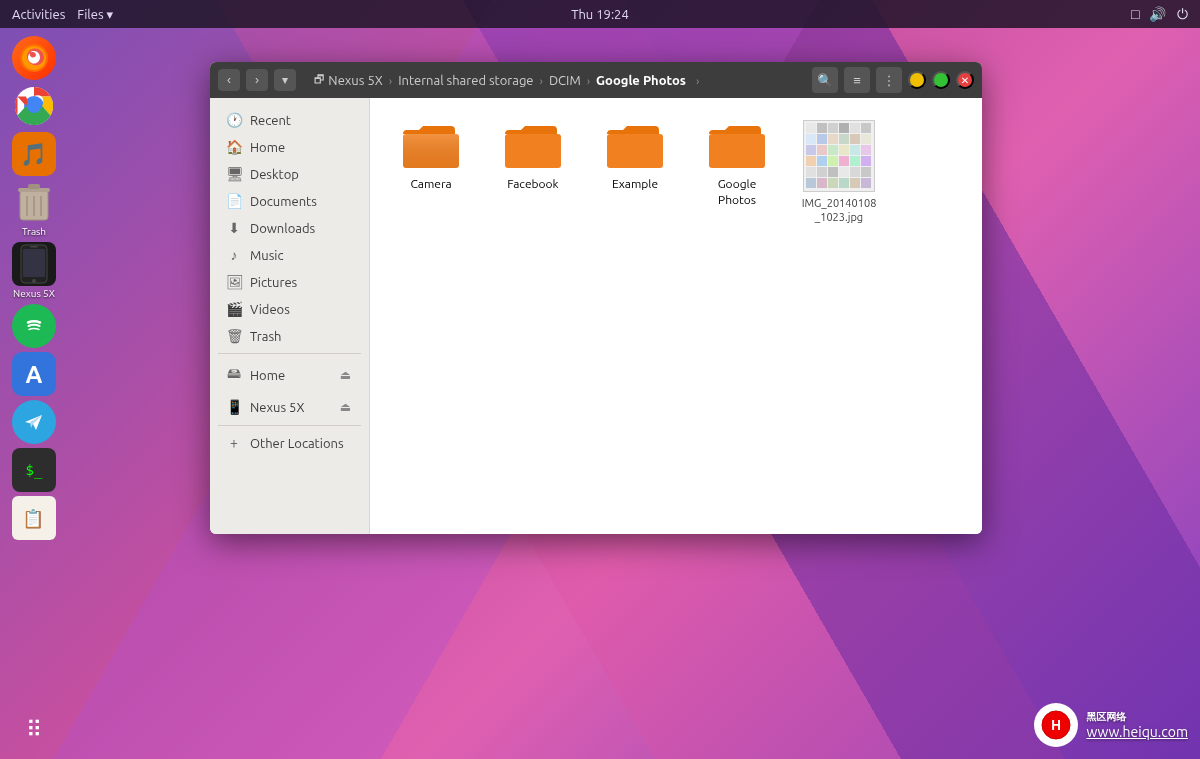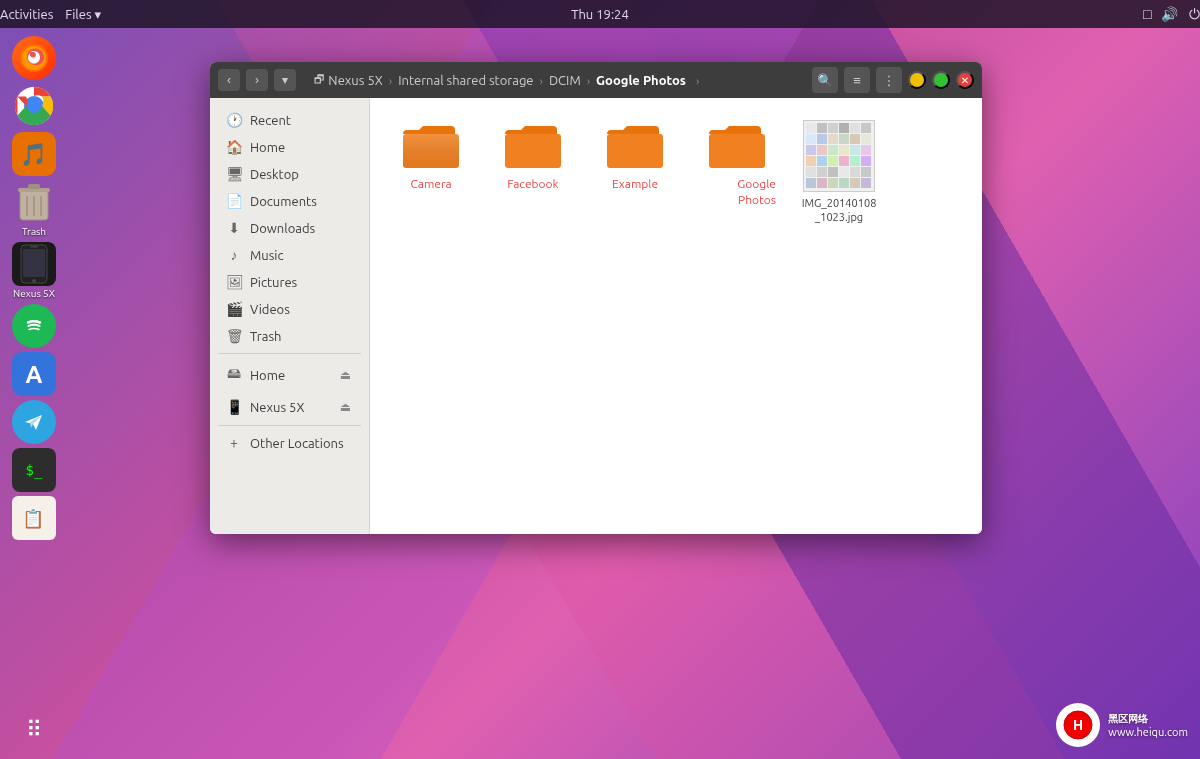--- a/index.html
+++ b/index.html
@@ -35,21 +35,21 @@
 
     
     .topbar {
       position: absolute;
       top: 0; left: 0; right: 0;
       height: 28px;
       background: rgba(30,20,40,0.85);
       display: flex;
       align-items: center;
       justify-content: space-between;
-      padding: 0 0;
+      padding: 0 12px;
       z-index: 100;
       color: #e0d8f0;
       font-size: 13px;
     }
 
     .topbar-left {
       display: flex;
       align-items: center;
       gap: 12px;
     }
@@ -311,22 +311,22 @@
       position: relative;
     }
 
     .folder-icon svg {
       width: 100%;
       height: 100%;
     }
 
     .folder-name {
       font-size: 12px;
-      color: #ef4444;
-      text-align: right;
+      color: #000000;
+      text-align: center;
       line-height: 1.3;
       word-break: break-word;
     }
 
     
     .file-item {
       width: 90px;
       display: flex;
       flex-direction: column;
       align-items: center;
@@ -710,17 +710,17 @@
 
   <div class="watermark">
     <div class="watermark-logo">
       <svg width="30" height="30" viewBox="0 0 30 30">
         <circle cx="15" cy="15" r="14" fill="#e00" stroke="#c00" stroke-width="1"></circle>
         <text x="15" y="20" text-anchor="middle" font-size="14" fill="#fff" font-weight="bold">H</text>
       </svg>
     </div>
     <div style="display:flex;flex-direction:column;align-items:flex-start;">
       <span class="watermark-text">黑区网络</span>
-      <span class="watermark-text" style="font-size:11px; font-weight:normal;">www.heiqu.com</span>
+      <span class="watermark-text" style="font-size:14px; font-weight:normal;text-decoration:underline;">www.heiqu.com</span>
     </div>
   </div>
 
 </div>
 
 </body></html>

